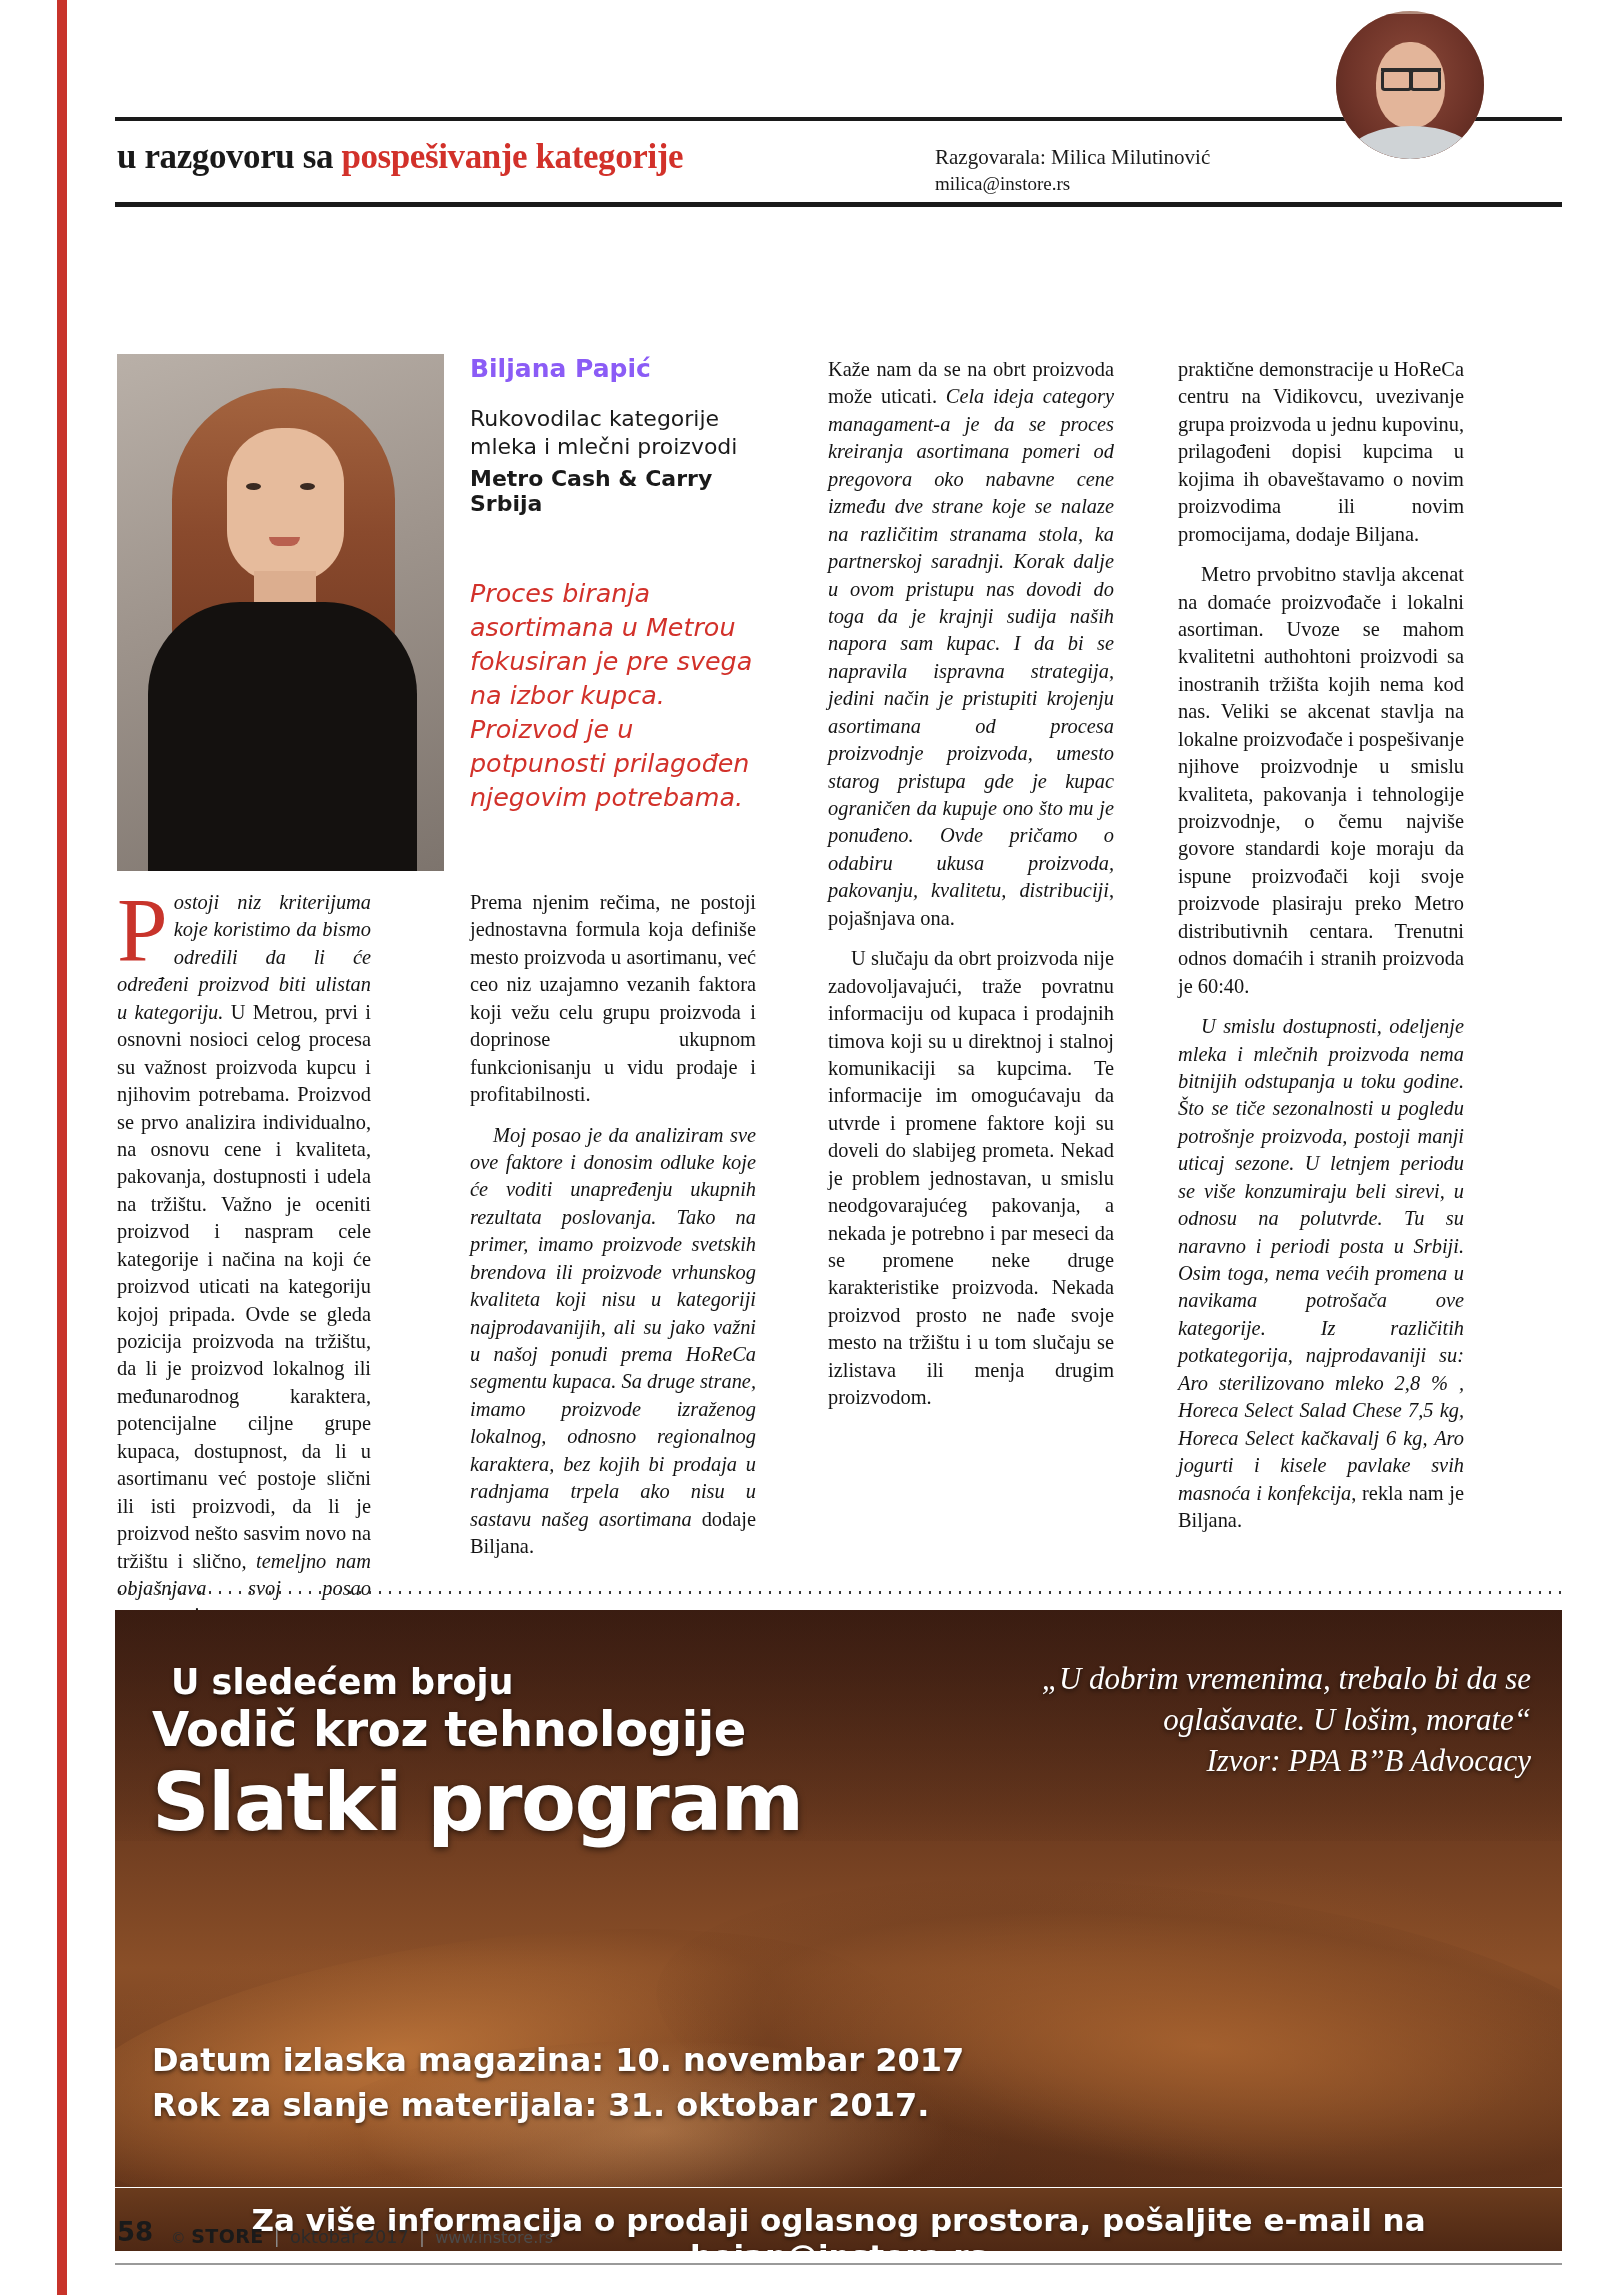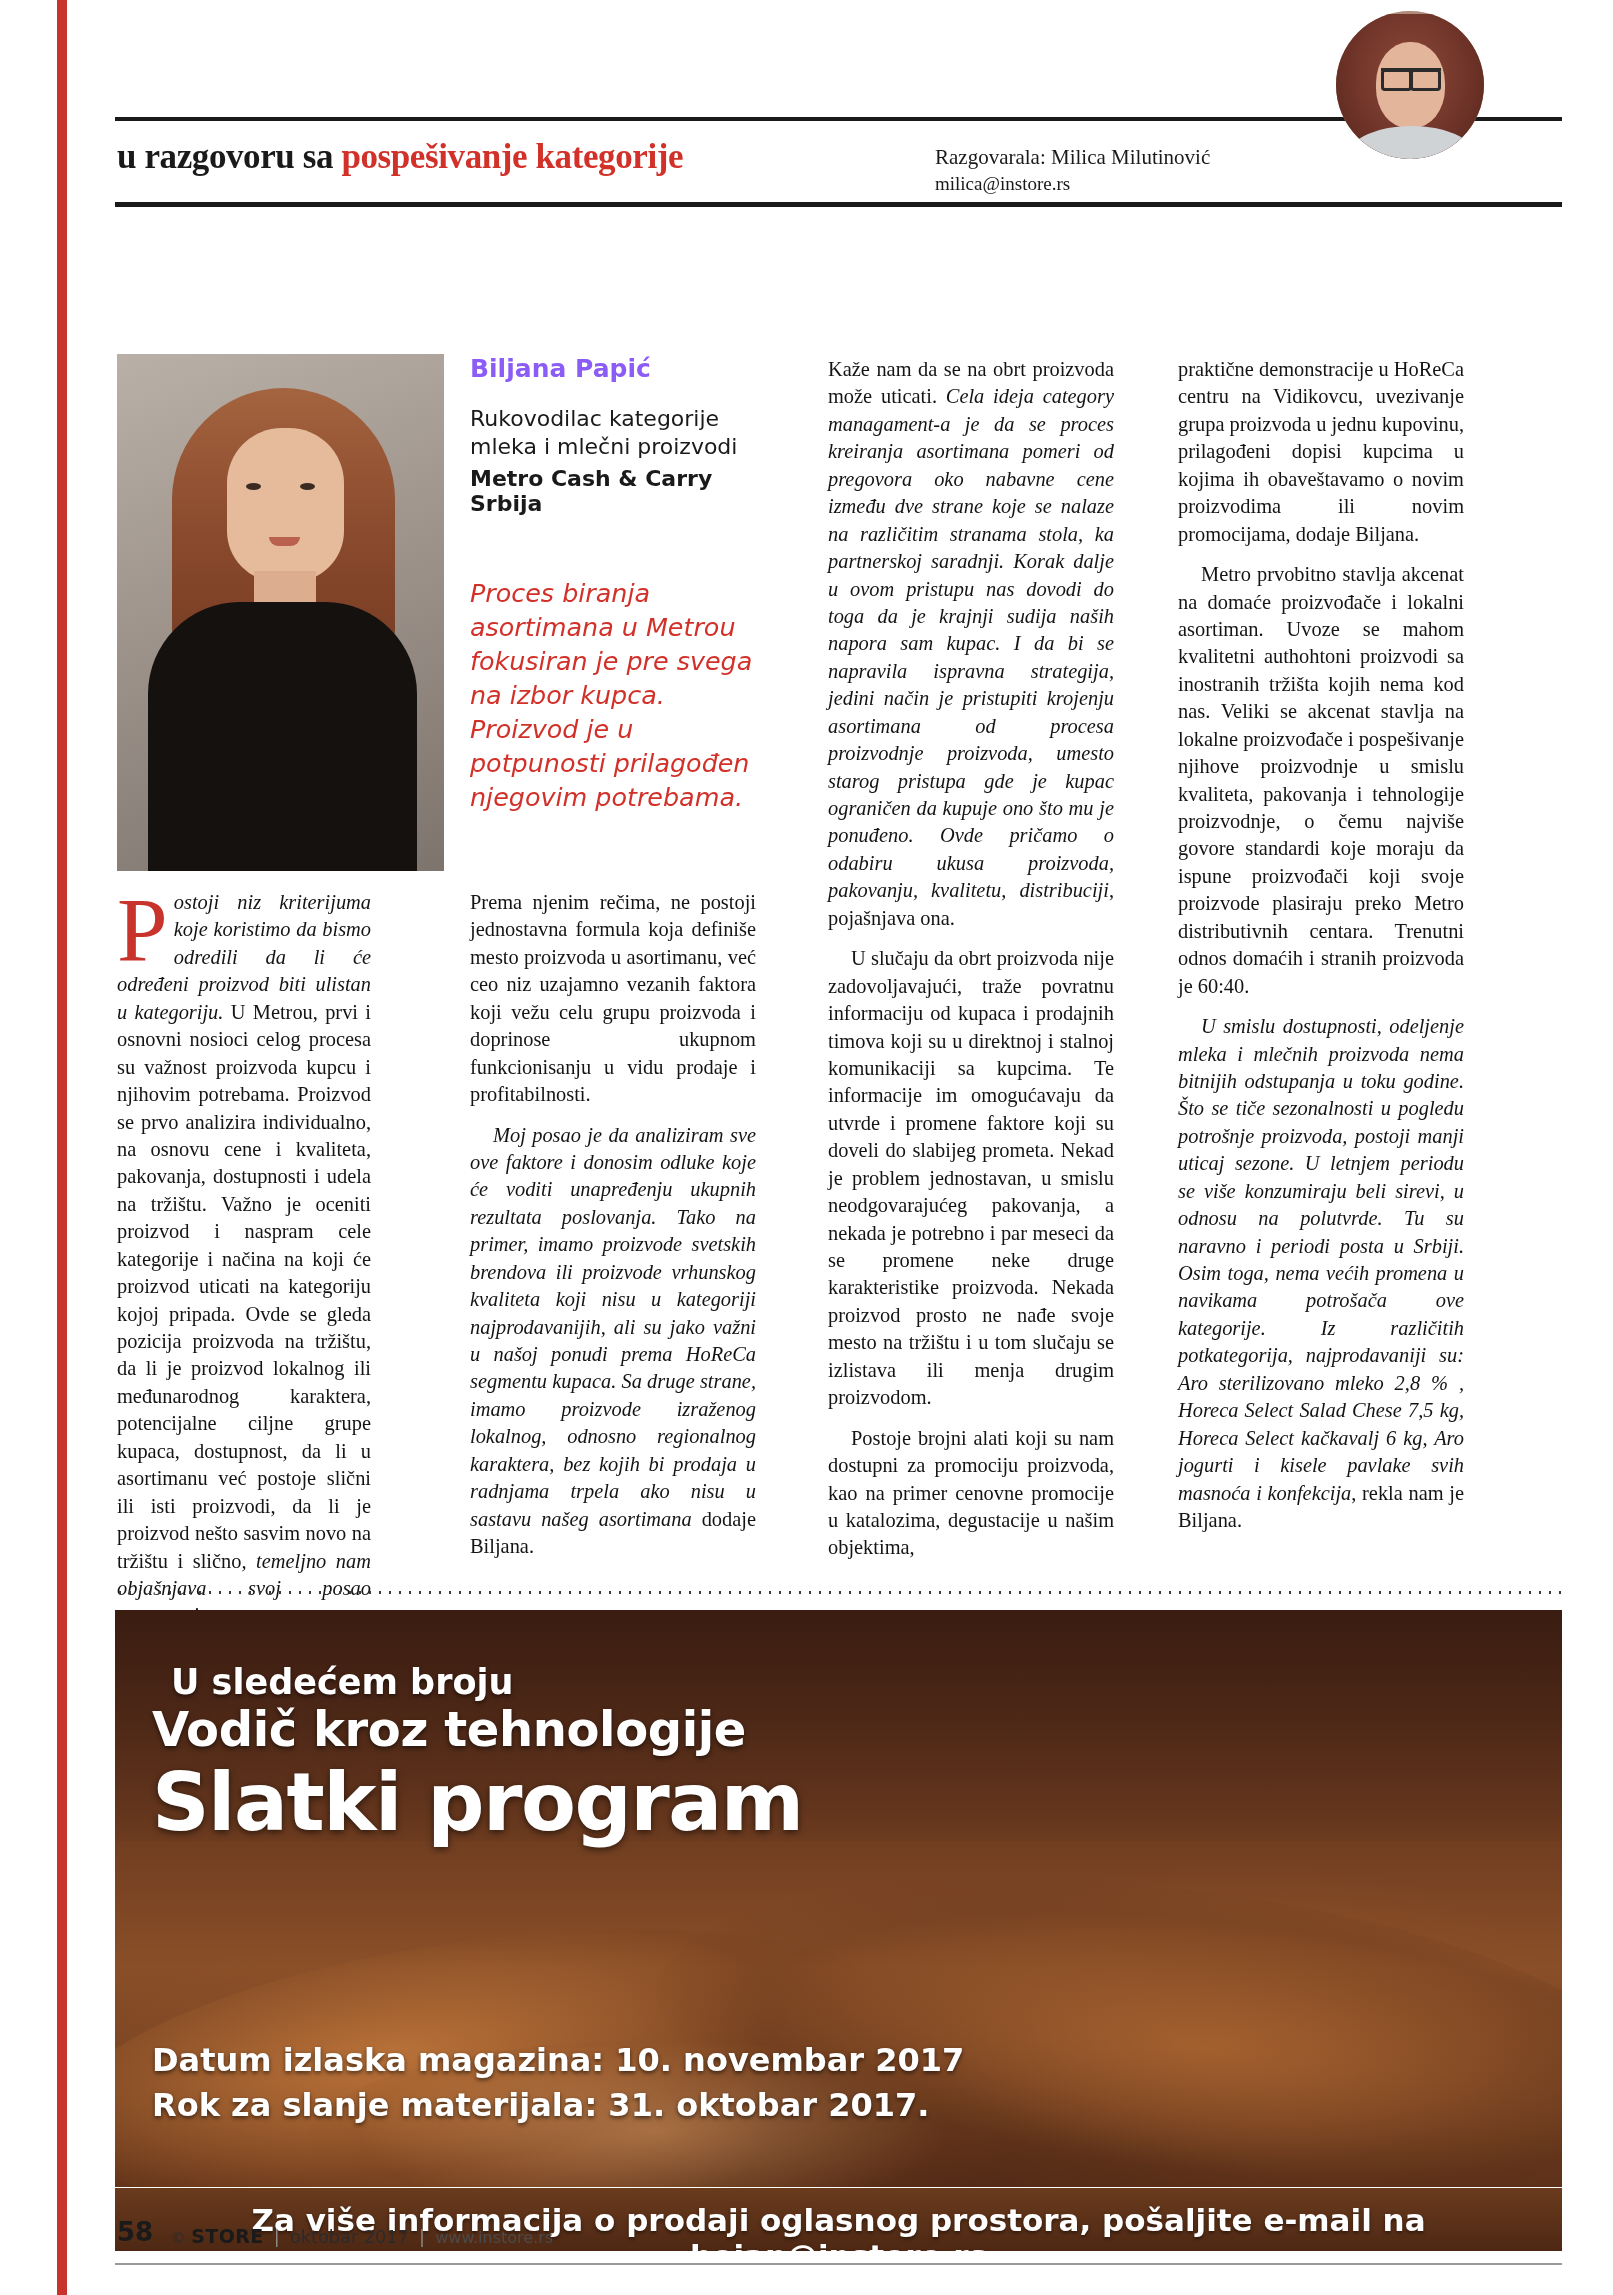--- a/index.html
+++ b/index.html
@@ -361,21 +361,20 @@
   </div>
 
   <div class="col" id="col2">
     <p class="first"><span>Prema njenim rečima, ne postoji jednostavna formula koja definiše mesto proizvoda u asortimanu, već ceo niz uzajamno vezanih faktora koji vežu celu grupu proizvoda i doprinose ukupnom funkcionisanju u vidu prodaje i profitabilnosti.</span></p>
     <p><span class="ital">Moj posao je da analiziram sve ove faktore i donosim odluke koje će voditi unapređenju ukupnih rezultata poslovanja. Tako na primer, imamo proizvode svetskih brendova ili proizvode vrhunskog kvaliteta koji nisu u kategoriji najprodavanijih, ali su jako važni u našoj ponudi prema HoReCa segmentu kupaca. Sa druge strane, imamo proizvode izraženog lokalnog, odnosno regionalnog karaktera, bez kojih bi prodaja u radnjama trpela ako nisu u sastavu našeg asortimana</span><span> dodaje Biljana.</span></p>
   </div>
 
   <div class="col" id="col3">
     <p class="first"><span>Kaže nam da se na obrt proizvoda može uticati. </span><span class="ital">Cela ideja category managament-a je da se proces kreiranja asortimana pomeri od pregovora oko nabavne cene između dve strane koje se nalaze na različitim stranama stola, ka partnerskoj saradnji. Korak dalje u ovom pristupu nas dovodi do toga da je krajnji sudija naših napora sam kupac. I da bi se napravila ispravna strategija, jedini način je pristupiti krojenju asortimana od procesa proizvodnje proizvoda, umesto starog pristupa gde je kupac ograničen da kupuje ono što mu je ponuđeno. Ovde pričamo o odabiru ukusa proizvoda, pakovanju, kvalitetu, distribuciji</span><span>, pojašnjava ona.</span></p>
     <p><span>U slučaju da obrt proizvoda nije zadovoljavajući, traže povratnu informaciju od kupaca i prodajnih timova koji su u direktnoj i stalnoj komunikaciji sa kupcima. Te informacije im omogućavaju da utvrde i promene faktore koji su doveli do slabijeg prometa. Nekad je problem jednostavan, u smislu neodgovarajućeg pakovanja, a nekada je potrebno i par meseci da se promene neke druge karakteristike proizvoda. Nekada proizvod prosto ne nađe svoje mesto na tržištu i u tom slučaju se izlistava ili menja drugim proizvodom.</span></p>
-    <p><span>Postoje brojni alati koji su nam dostupni za promociju proizvoda, kao na primer cenovne promocije u katalozima, degustacije u našim objektima,</span></p>
   </div>
 
   <div class="col" id="col4">
     <p class="first"><span>praktične demonstracije u HoReCa centru na Vidikovcu, uvezivanje grupa proizvoda u jednu kupovinu, prilagođeni dopisi kupcima u kojima ih obaveštavamo o novim proizvodima ili novim promocijama, dodaje  Biljana.</span></p>
     <p><span>Metro prvobitno stavlja akcenat na domaće proizvođače i lokalni asortiman. Uvoze se mahom kvalitetni authohtoni proizvodi sa inostranih tržišta kojih nema kod nas. Veliki se akcenat stavlja na lokalne proizvođače i pospešivanje njihove proizvodnje u smislu kvaliteta, pakovanja i tehnologije proizvodnje, o čemu najviše govore standardi koje moraju da ispune proizvođači koji svoje proizvode plasiraju preko Metro distributivnih centara. Trenutni odnos domaćih i stranih proizvoda je 60:40.</span></p>
     <p><span class="ital">U smislu dostupnosti, odeljenje mleka i mlečnih proizvoda nema bitnijih odstupanja u toku godine. Što se tiče sezonalnosti u pogledu potrošnje proizvoda, postoji manji uticaj sezone. U letnjem periodu se više konzumiraju beli sirevi, u odnosu na polutvrde. Tu su naravno i periodi posta u Srbiji. Osim toga, nema većih promena u navikama potrošača ove kategorije. Iz različitih potkategorija, najprodavaniji su:  Aro sterilizovano mleko 2,8 % , Horeca Select Salad Chese 7,5 kg, Horeca Select kačkavalj 6 kg, Aro jogurti i kisele pavlake svih masnoća i konfekcija</span><span>, rekla nam je Biljana.</span></p>
   </div>
 
   <div class="dots"></div>
 
@@ -383,20 +382,24 @@
     <div class="choco"></div>
     <div class="swirl1"></div>
     <div class="swirl2"></div>
     <div class="swirl3"></div>
     <div class="shade-top"></div>
 
     <div class="promo-next">U sledećem broju</div>
     <div class="promo-guide">Vodič kroz tehnologije</div>
     <div class="promo-title">Slatki program</div>
 
+    <div class="promo-quote">
+      <span>„U dobrim vremenima, trebalo bi da se oglašavate. U lošim, morate“</span>
+      <span class="src">Izvor: PPA B”B Advocacy</span>
+    </div>
 
     <div class="promo-date">Datum izlaska magazina: 10. novembar 2017</div>
     <div class="promo-deadline">Rok za slanje materijala: 31. oktobar 2017.</div>
   </div>
 
   <div class="promo-bar">
     <div class="bar-bg"></div>
     <div class="label">Za više informacija o prodaji oglasnog prostora, pošaljite e-mail na bojan@instore.rs</div>
   </div>
 

